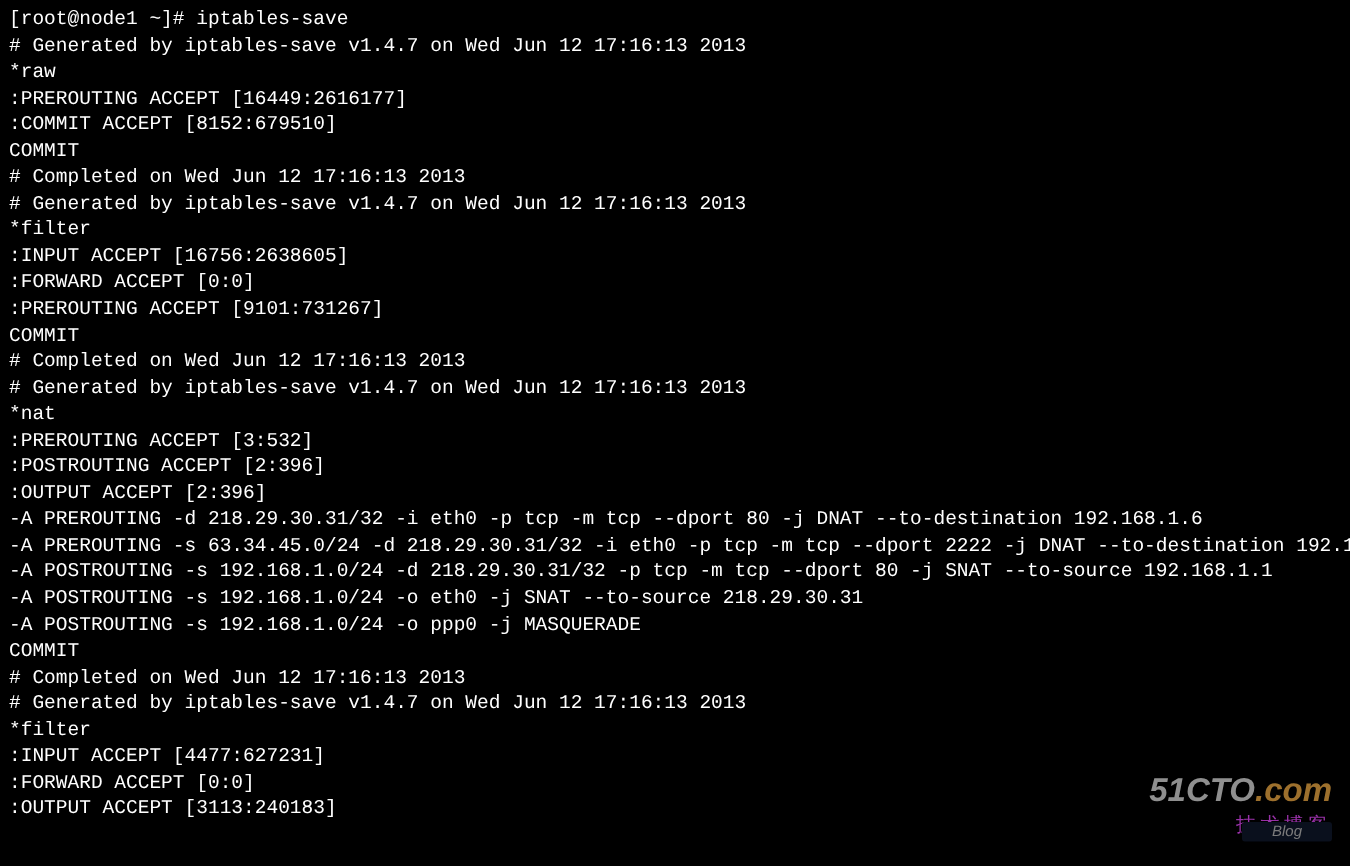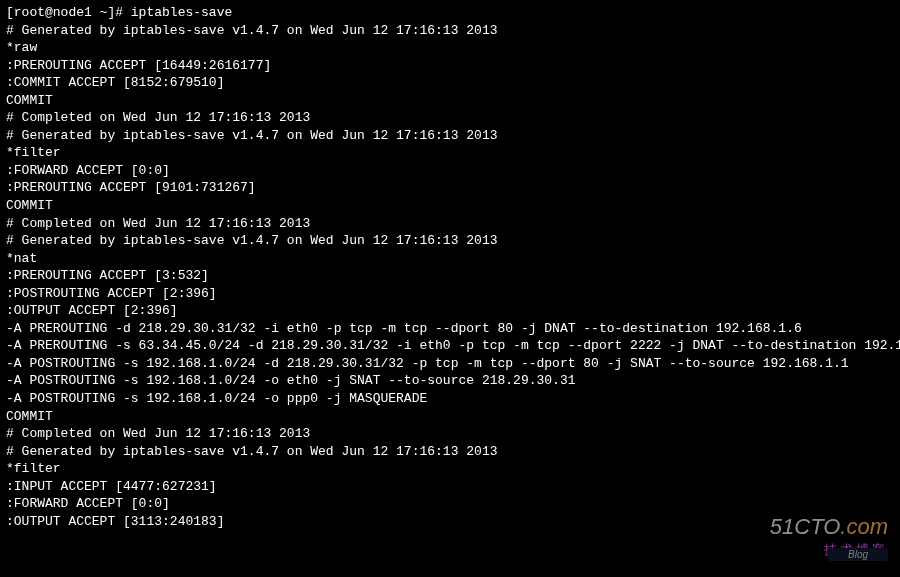--- a/index.html
+++ b/index.html
@@ -26,21 +26,21 @@
     .watermark {
       position: absolute;
       right: 12px;
       bottom: 18px;
       text-align: right;
       opacity: 0.7;
       pointer-events: none;
     }
     .watermark-logo {
       font-family: Arial, sans-serif;
-      font-weight: normal;
+      font-weight: bold;
       font-style: italic;
       font-size: 22px;
       color: #cccccc;
     }
     .watermark-logo .dot-com {
       color: #e0a040;
       font-style: italic;
     }
     .watermark-sub {
       font-family: Arial, sans-serif;
@@ -68,20 +68,21 @@
   <span class="terminal-line">[root@node1 ~]# iptables-save</span>
   <div id="lines-container">
       <span class="terminal-line"># Generated by iptables-save v1.4.7 on Wed Jun 12 17:16:13 2013</span>
       <span class="terminal-line">*raw</span>
       <span class="terminal-line">:PREROUTING ACCEPT [16449:2616177]</span>
       <span class="terminal-line">:COMMIT ACCEPT [8152:679510]</span>
       <span class="terminal-line">COMMIT</span>
       <span class="terminal-line"># Completed on Wed Jun 12 17:16:13 2013</span>
       <span class="terminal-line"># Generated by iptables-save v1.4.7 on Wed Jun 12 17:16:13 2013</span>
       <span class="terminal-line">*filter</span>
+      <span class="terminal-line">:INPUT ACCEPT [16756:2638605]</span>
       <span class="terminal-line">:FORWARD ACCEPT [0:0]</span>
       <span class="terminal-line">:PREROUTING ACCEPT [9101:731267]</span>
       <span class="terminal-line">COMMIT</span>
       <span class="terminal-line"># Completed on Wed Jun 12 17:16:13 2013</span>
       <span class="terminal-line"># Generated by iptables-save v1.4.7 on Wed Jun 12 17:16:13 2013</span>
       <span class="terminal-line">*nat</span>
       <span class="terminal-line">:PREROUTING ACCEPT [3:532]</span>
       <span class="terminal-line">:POSTROUTING ACCEPT [2:396]</span>
       <span class="terminal-line">:OUTPUT ACCEPT [2:396]</span>
       <span class="terminal-line">-A PREROUTING -d 218.29.30.31/32 -i eth0 -p tcp -m tcp --dport 80 -j DNAT --to-destination 192.168.1.6</span>

